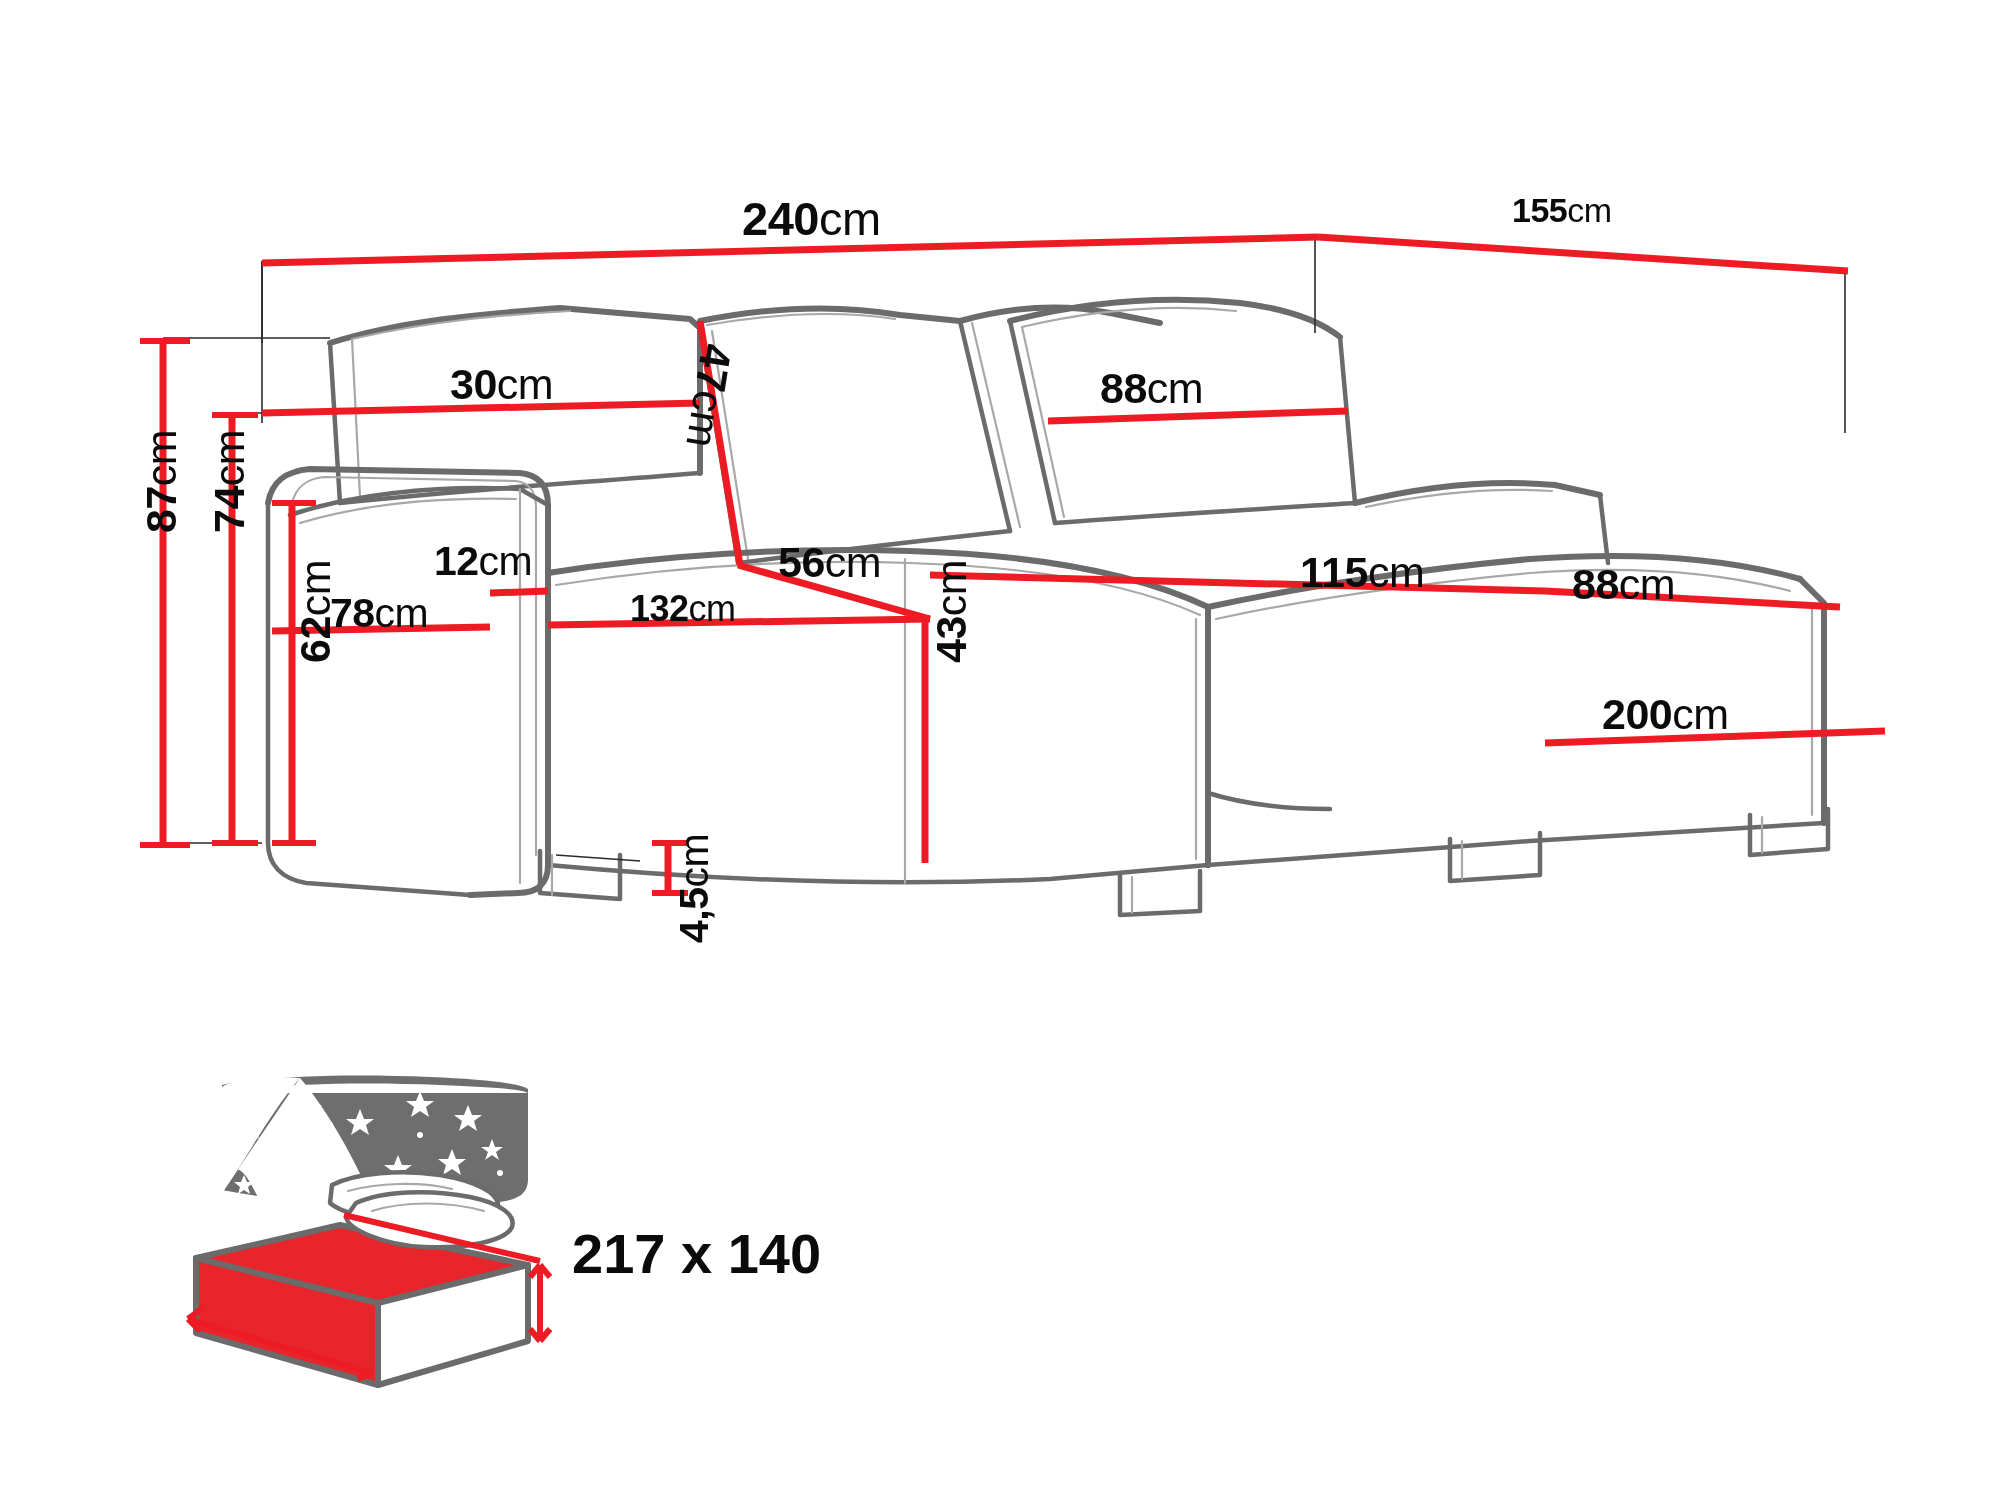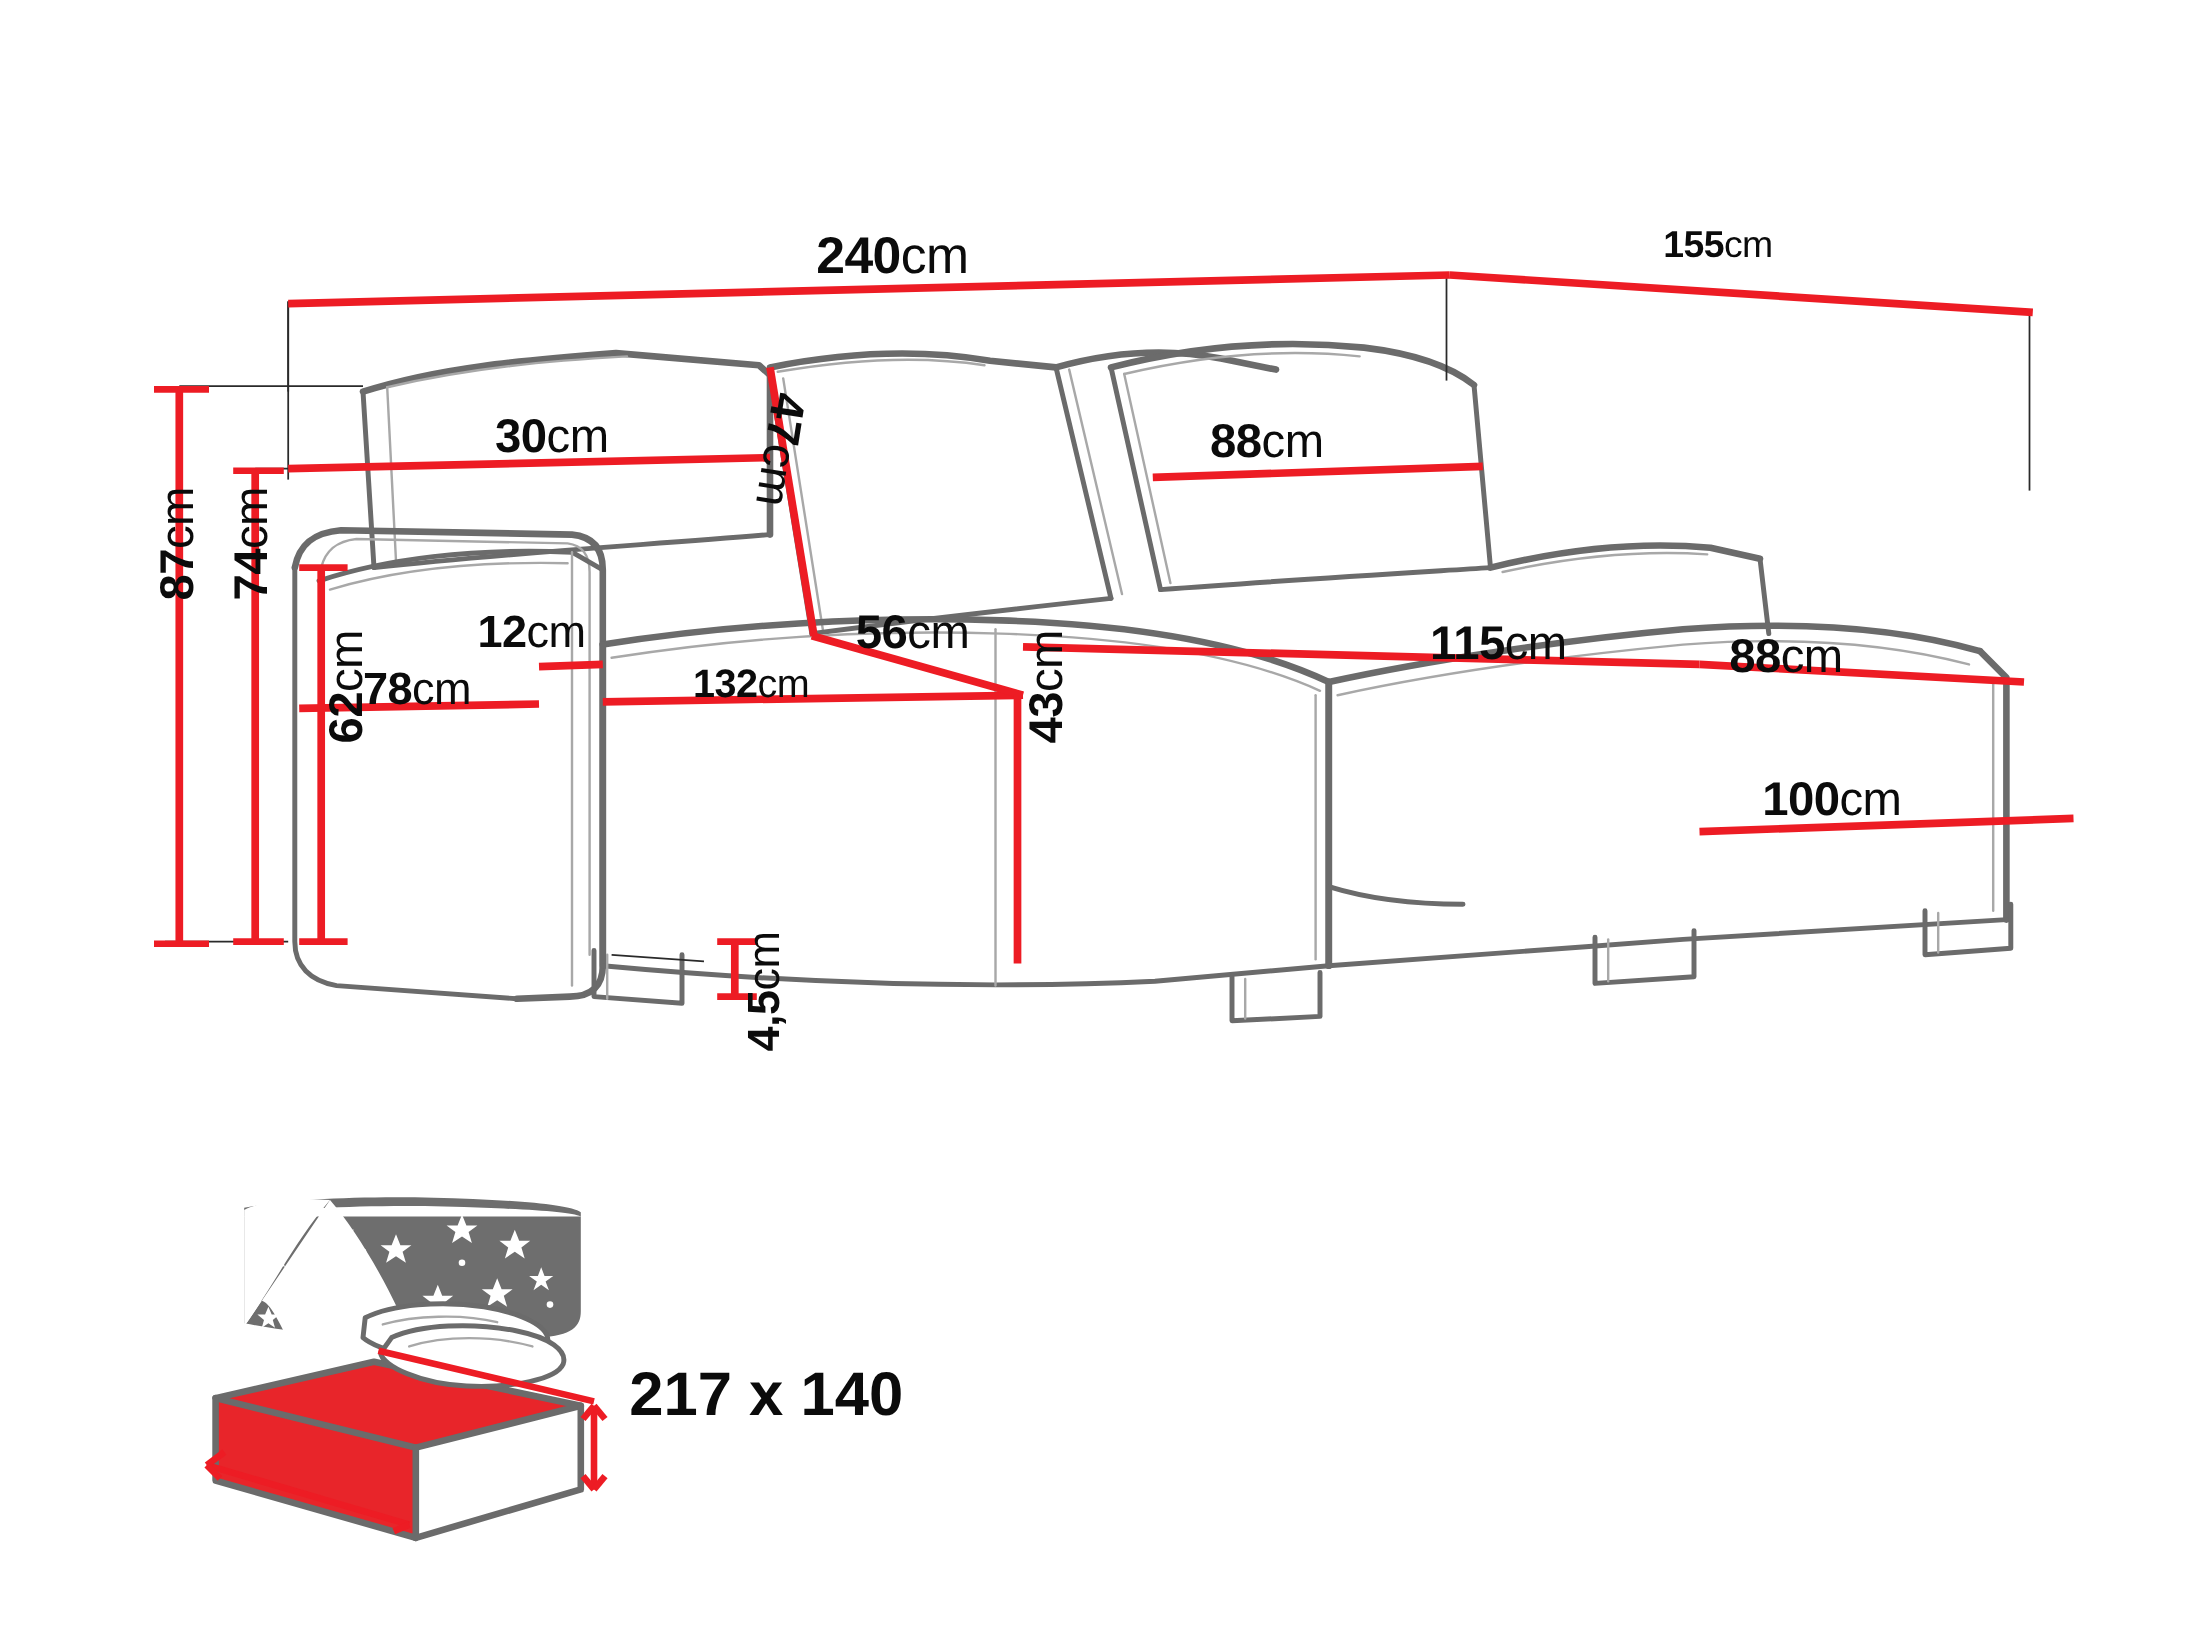--- a/index.html
+++ b/index.html
@@ -1,21 +1,21 @@
 <!DOCTYPE html>
 <html><head>
 <meta charset="utf-8">
 <style>
   html,body{margin:0;padding:0;}
   body{
     width:2000px;height:1500px;background:#ffffff;
     font-family:"Liberation Sans", sans-serif;
     overflow:hidden;position:relative;
   }
-  #stage{position:absolute;left:0;top:16px;width:2000px;height:1154px;}
+  #stage{position:absolute;left:0;top:3px;width:2000px;height:1154px;}
   svg.layer{position:absolute;left:0;top:0;width:2000px;height:1500px;}
   .dimlabel{
     position:absolute;
     font-family:"Liberation Sans", sans-serif;
     color:#0b0b0b;
     white-space:nowrap;
     line-height:1;
     letter-spacing:-0.5px;
   }
   .dimlabel .num{font-weight:bold;}
@@ -273,21 +273,21 @@
 
   <div class="dimlabel" style="left:1300px;top:548px;font-size:43px;">
     <span class="num">115</span><span class="unit">cm</span>
   </div>
 
   <div class="dimlabel" style="left:1572px;top:560px;font-size:43px;">
     <span class="num">88</span><span class="unit">cm</span>
   </div>
 
   <div class="dimlabel" style="left:1602px;top:690px;font-size:43px;">
-    <span class="num">100</span><span class="unit">cm</span>
+    <span class="num">200</span><span class="unit">cm</span>
   </div>
 
   <div class="dimlabel vert" style="left:140px;top:530px;font-size:43px;transform:rotate(-90deg);transform-origin:left top;">
     <span class="num">87</span><span class="unit">cm</span>
   </div>
 
   <div class="dimlabel vert" style="left:208px;top:530px;font-size:43px;transform:rotate(-90deg);transform-origin:left top;">
     <span class="num">74</span><span class="unit">cm</span>
   </div>
 

